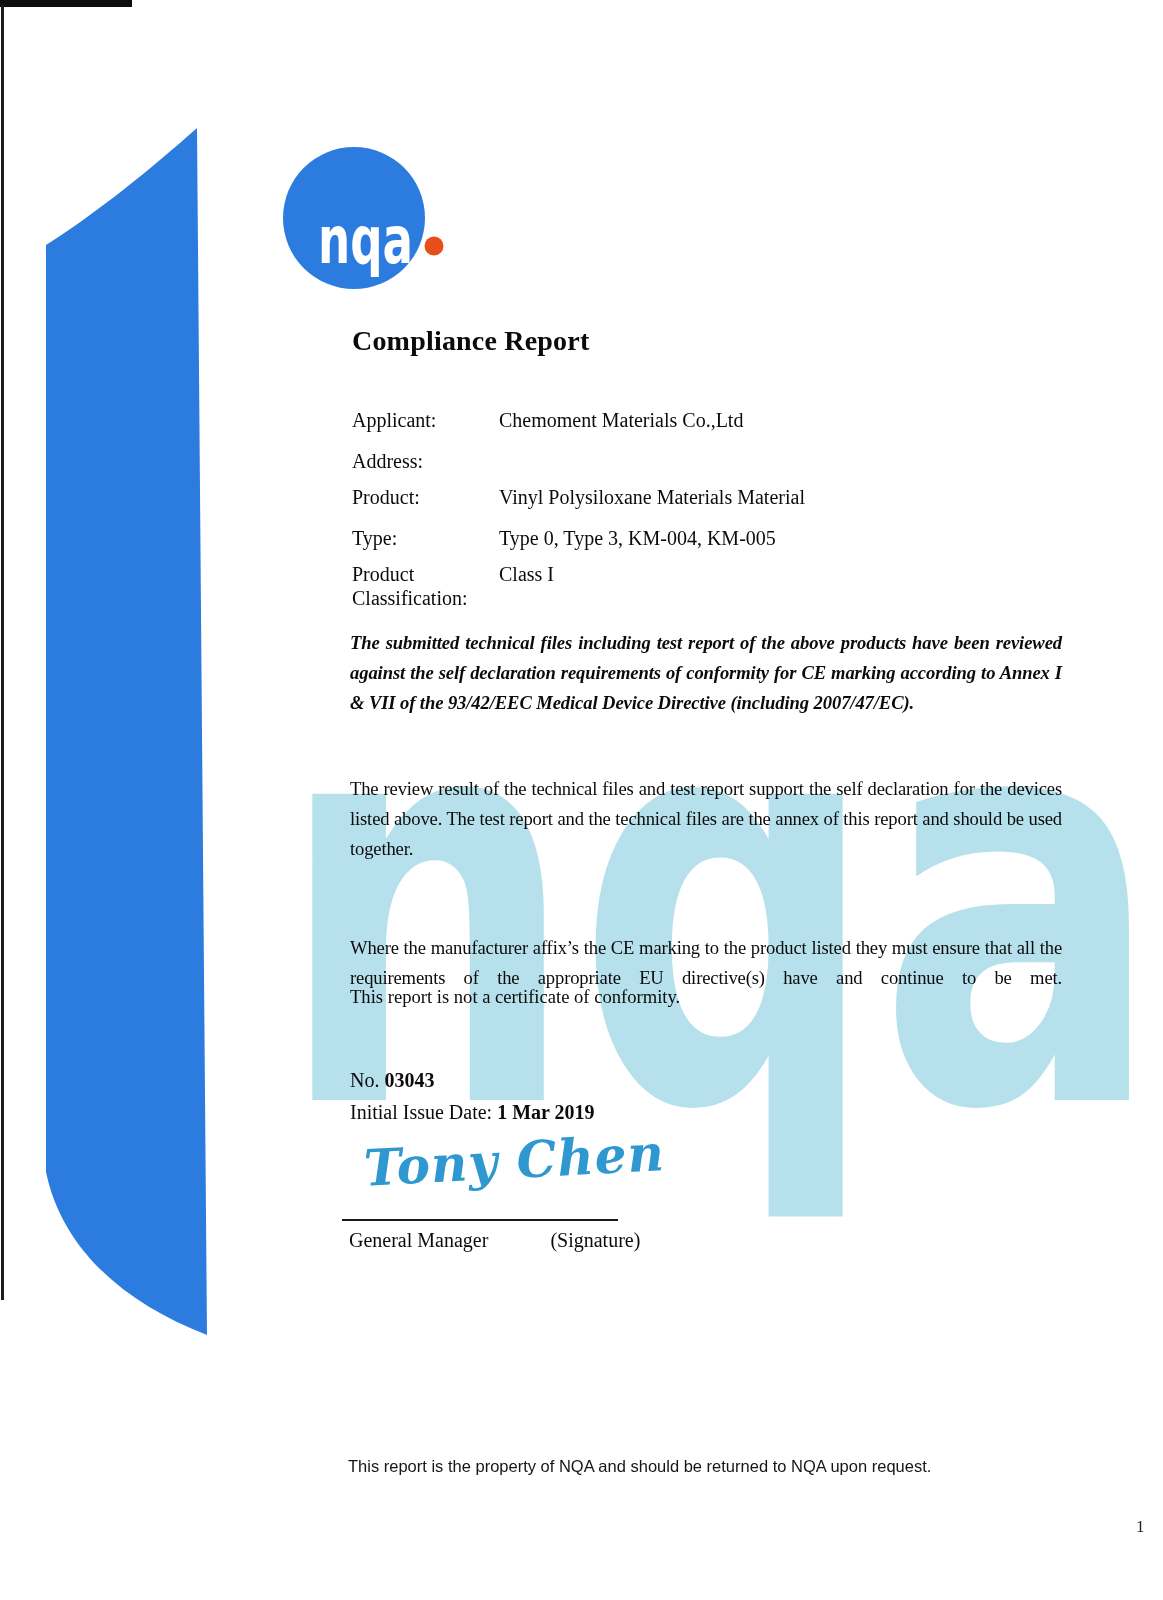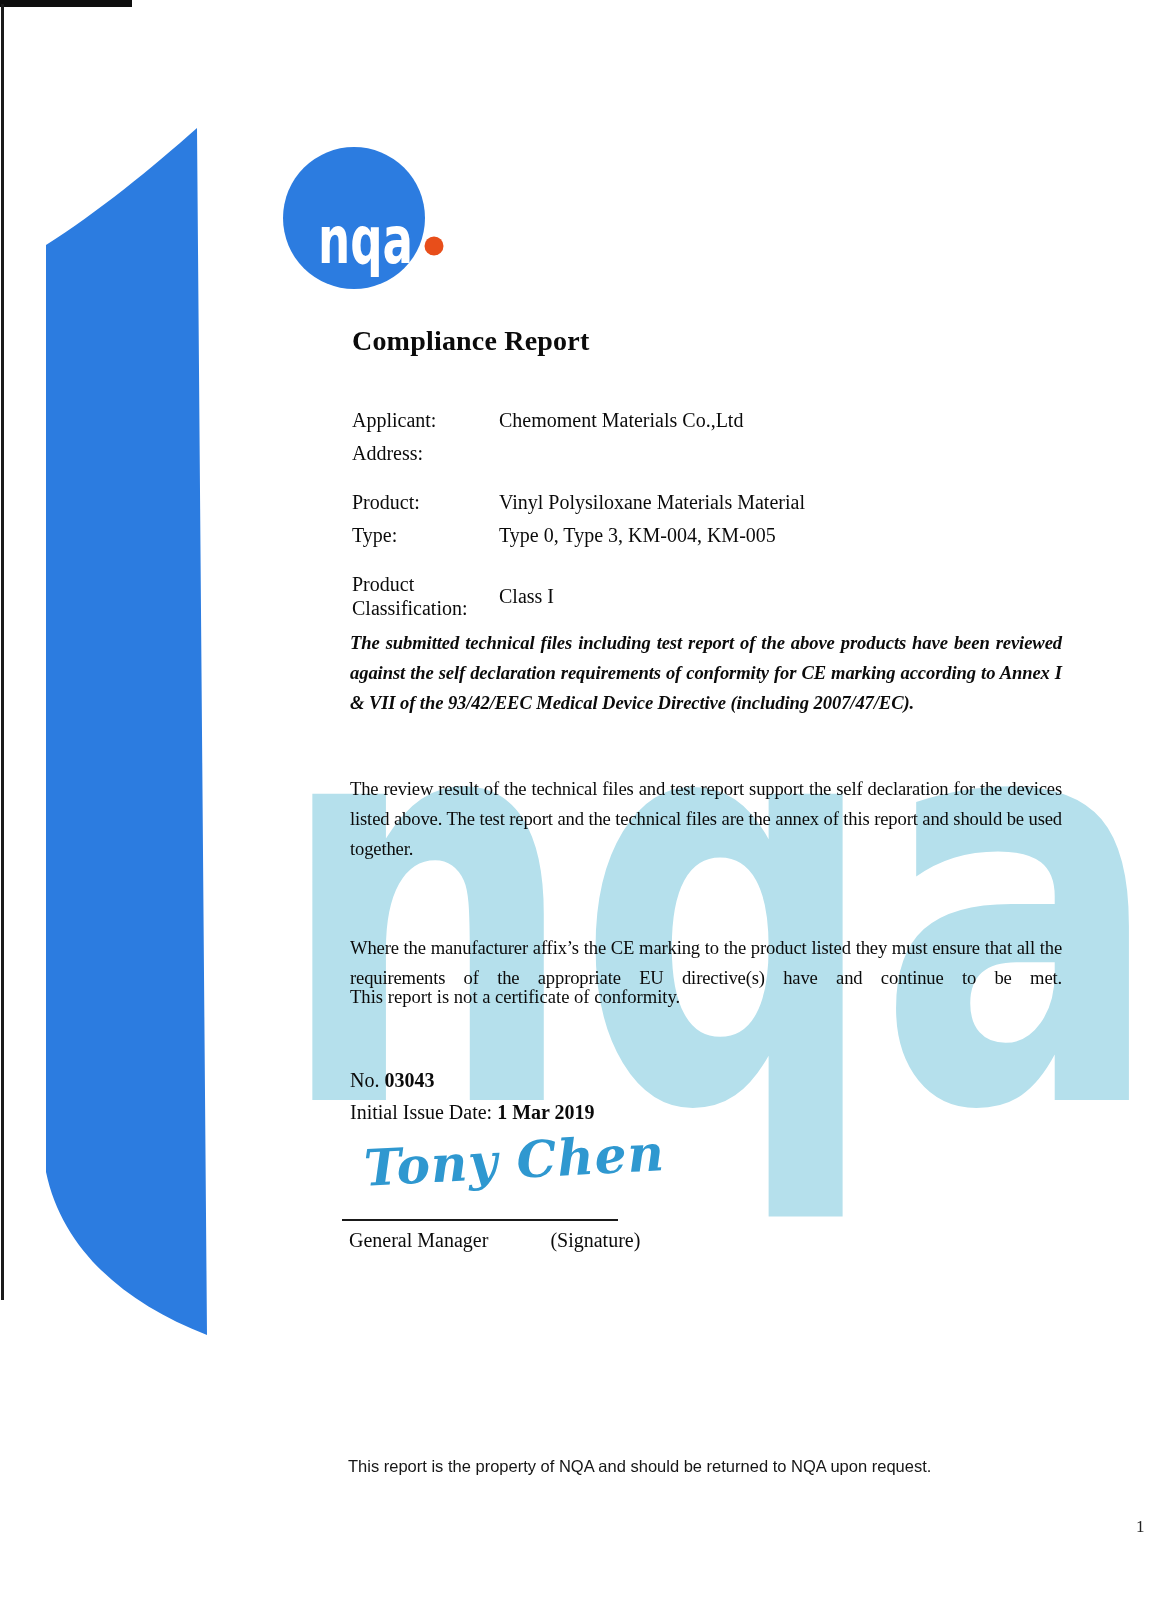--- a/index.html
+++ b/index.html
@@ -18,22 +18,22 @@
   
   .content{position:absolute;left:12px;top:0;width:1163px;height:1600px;z-index:1;}
   .title{
     position:absolute;left:340px;top:325px;font-size:28px;font-weight:bold;
     letter-spacing:.2px;
   }
   .fields{position:absolute;left:340px;top:408px;width:720px;font-size:20px;}
   .frow{display:flex;line-height:24px;}
   .frow .flabel{width:147px;flex:0 0 147px;}
   .frow .fvalue{flex:1;}
-  .gap-s{margin-top:9px;}
-  .gap-g{margin-top:25px;align-items:center;}
+  .gap-s{margin-top:17px;}
+  .gap-g{margin-top:12px;}
   .para{
     position:absolute;left:338px;width:712px;font-size:18.6px;line-height:30px;
     text-align:justify;letter-spacing:-.15px;
   }
   .para.bold{font-weight:bold;letter-spacing:-.1px;font-style:italic;}
   .para.jall{text-align-last:justify;}
   .p1{top:628px;}
   .p2{top:774px;}
   .p3{top:894px;margin-top:39px;}
   .p4{top:982px;text-align:left;letter-spacing:0;}

